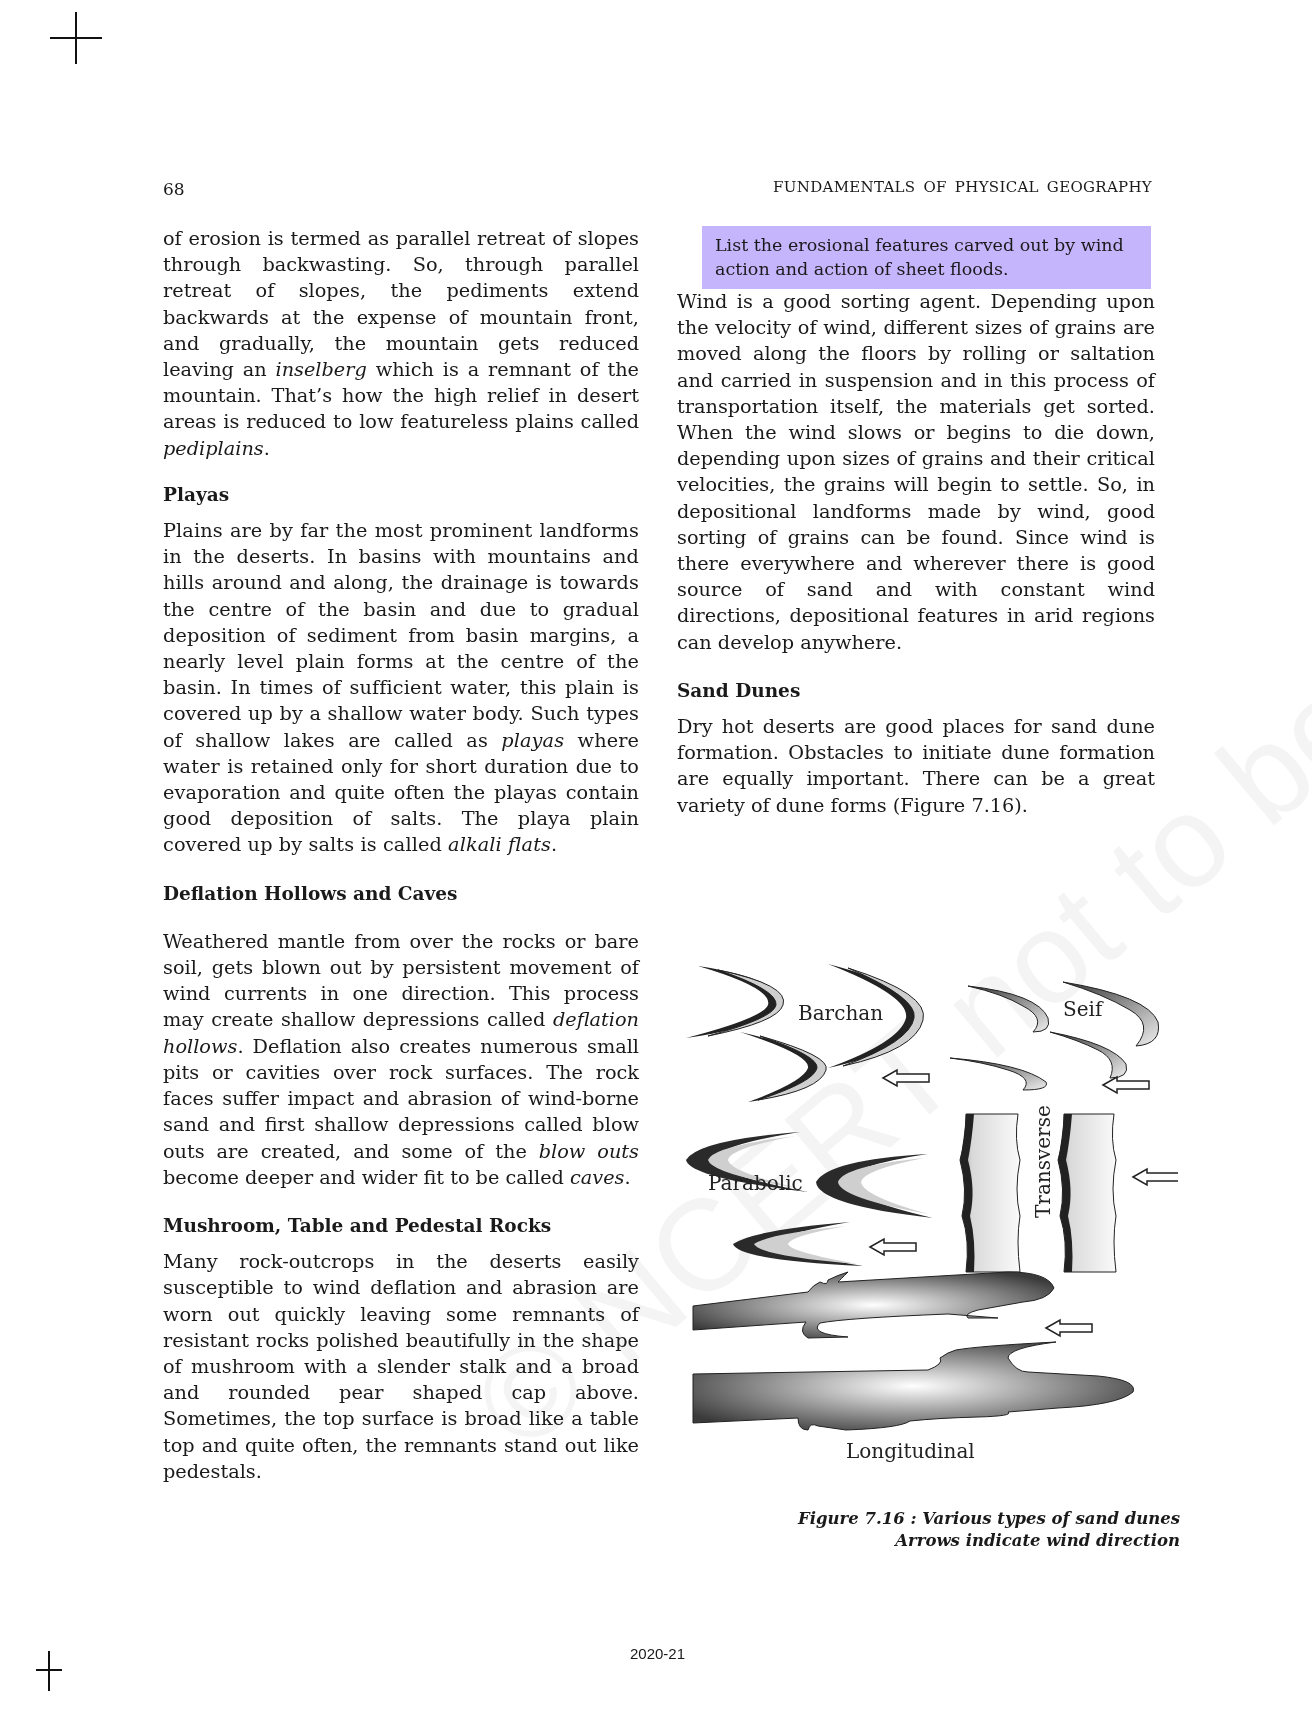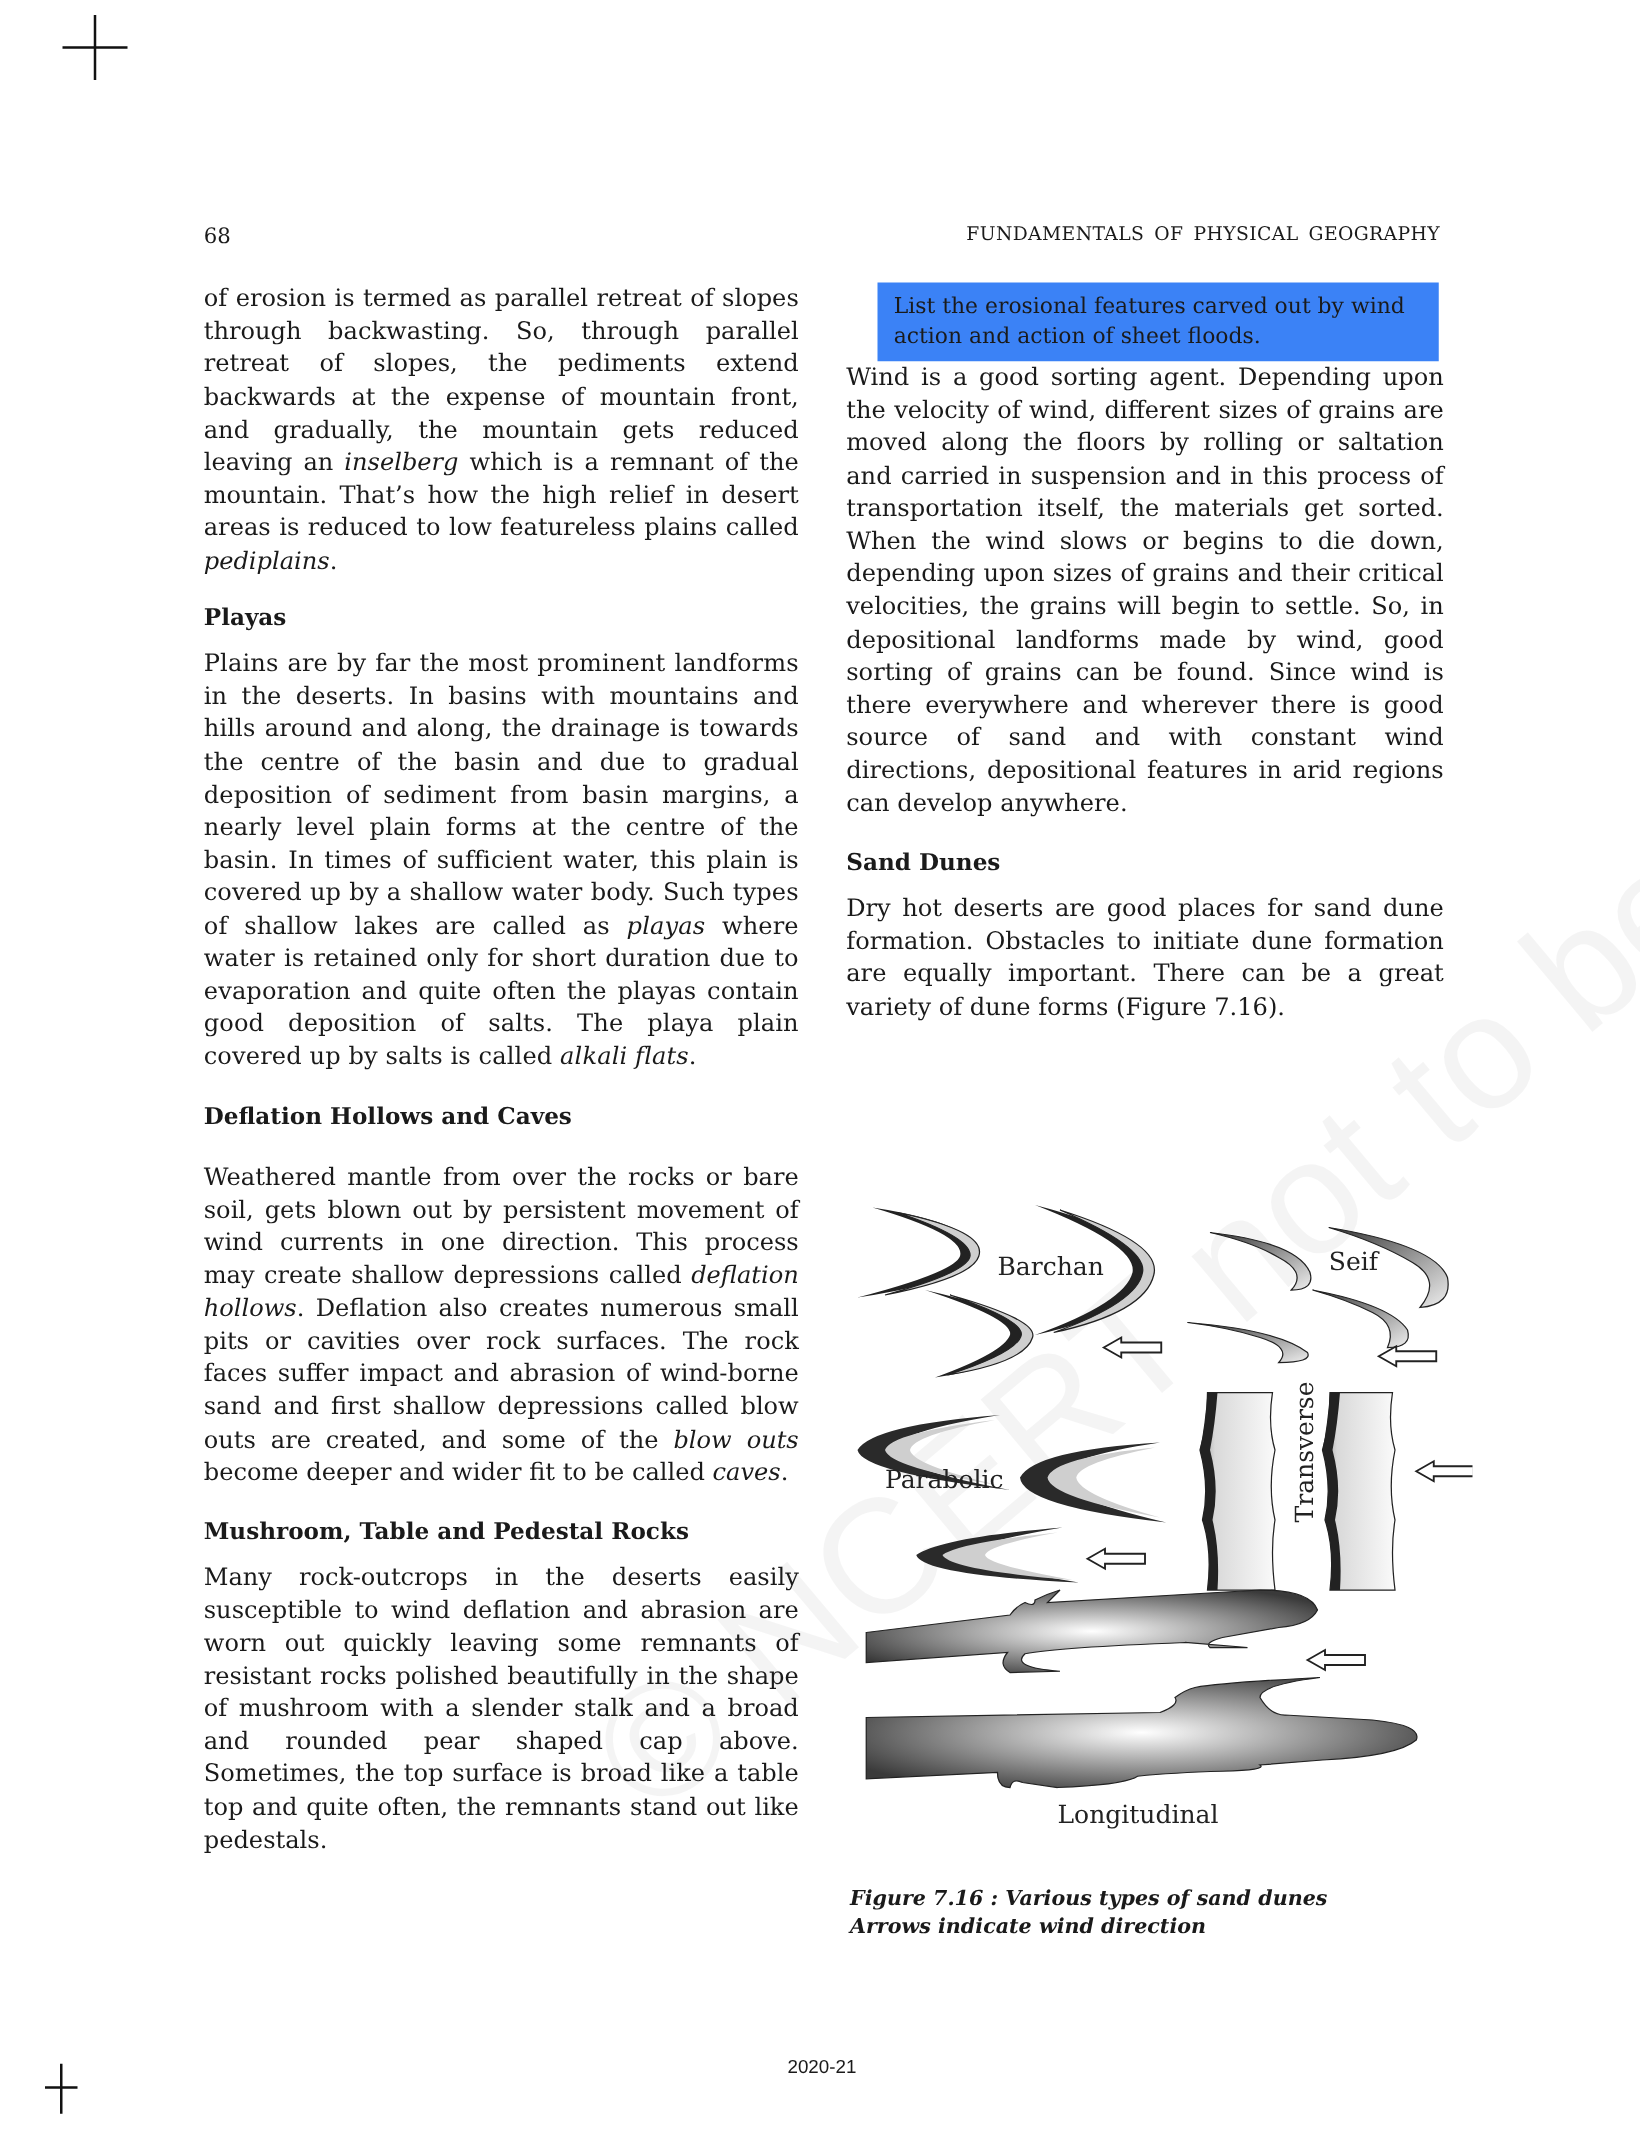--- a/index.html
+++ b/index.html
@@ -10,27 +10,27 @@
   .pagenum { position:absolute; left:163px; top:179px; font-size:17px; }
   .runhead { position:absolute; right:160px; top:178px; font-size:15px; letter-spacing:0.3px; word-spacing:3px; }
   .col { position:absolute; font-size:19.3px; line-height:26.2px; }
   .col p { margin:0; text-align:justify; }
   .left { left:163px; top:226px; width:476px; }
   .right { left:677px; top:226px; width:478px; }
   h3 { font-family:"DejaVu Serif", serif; font-weight:bold; font-size:18.5px; margin:0; }
   .left h3.playas { margin-top:20px; margin-bottom:10px; }
   .left h3.defl { margin-top:22px; margin-bottom:22px; }
   .left h3.mush { margin-top:22px; margin-bottom:10px; }
-  .askbox { background:#3b82f6; margin-left:25px; width:423px; padding:8px 13px; font-size:17.5px; line-height:23.5px; }
+  .askbox { background:#c4b5fd; margin-left:25px; width:423px; padding:8px 13px; font-size:17.5px; line-height:23.5px; }
   .right h3.dep { margin-top:28px; margin-bottom:20px; }
   .right h3.sand { margin-top:22px; margin-bottom:10px; }
   em { font-style:italic; }
   .figure { position:absolute; left:678px; top:960px; width:500px; height:600px; }
   .figure svg { position:absolute; left:0; top:0; }
-  .caption { position:absolute; left:680px; top:1508px; width:500px; text-align:left; font-weight:bold; font-style:italic; font-size:16.5px; line-height:22px; }
+  .caption { position:absolute; left:680px; top:1508px; width:500px; text-align:right; font-weight:bold; font-style:italic; font-size:16.5px; line-height:22px; }
   .footer { position:absolute; left:630px; top:1645px; font-family:"Liberation Sans", sans-serif; font-size:15px; }
   .fig-label { font-family:"DejaVu Serif", serif; font-size:20px; fill:#222; }
   .watermark { position:absolute; left:280px; top:760px; transform:rotate(-40deg); font-family:"Liberation Sans", sans-serif; font-size:130px; color:rgba(0,0,0,0.045); white-space:nowrap; pointer-events:none; }
 </style>
 </head>
 <body>
 
 <div class="crop" style="left:50px;top:12px;width:52px;height:52px;">
   <div class="h" style="left:0;top:25px;width:52px;"></div>
   <div class="v" style="left:25px;top:0;height:52px;"></div>

